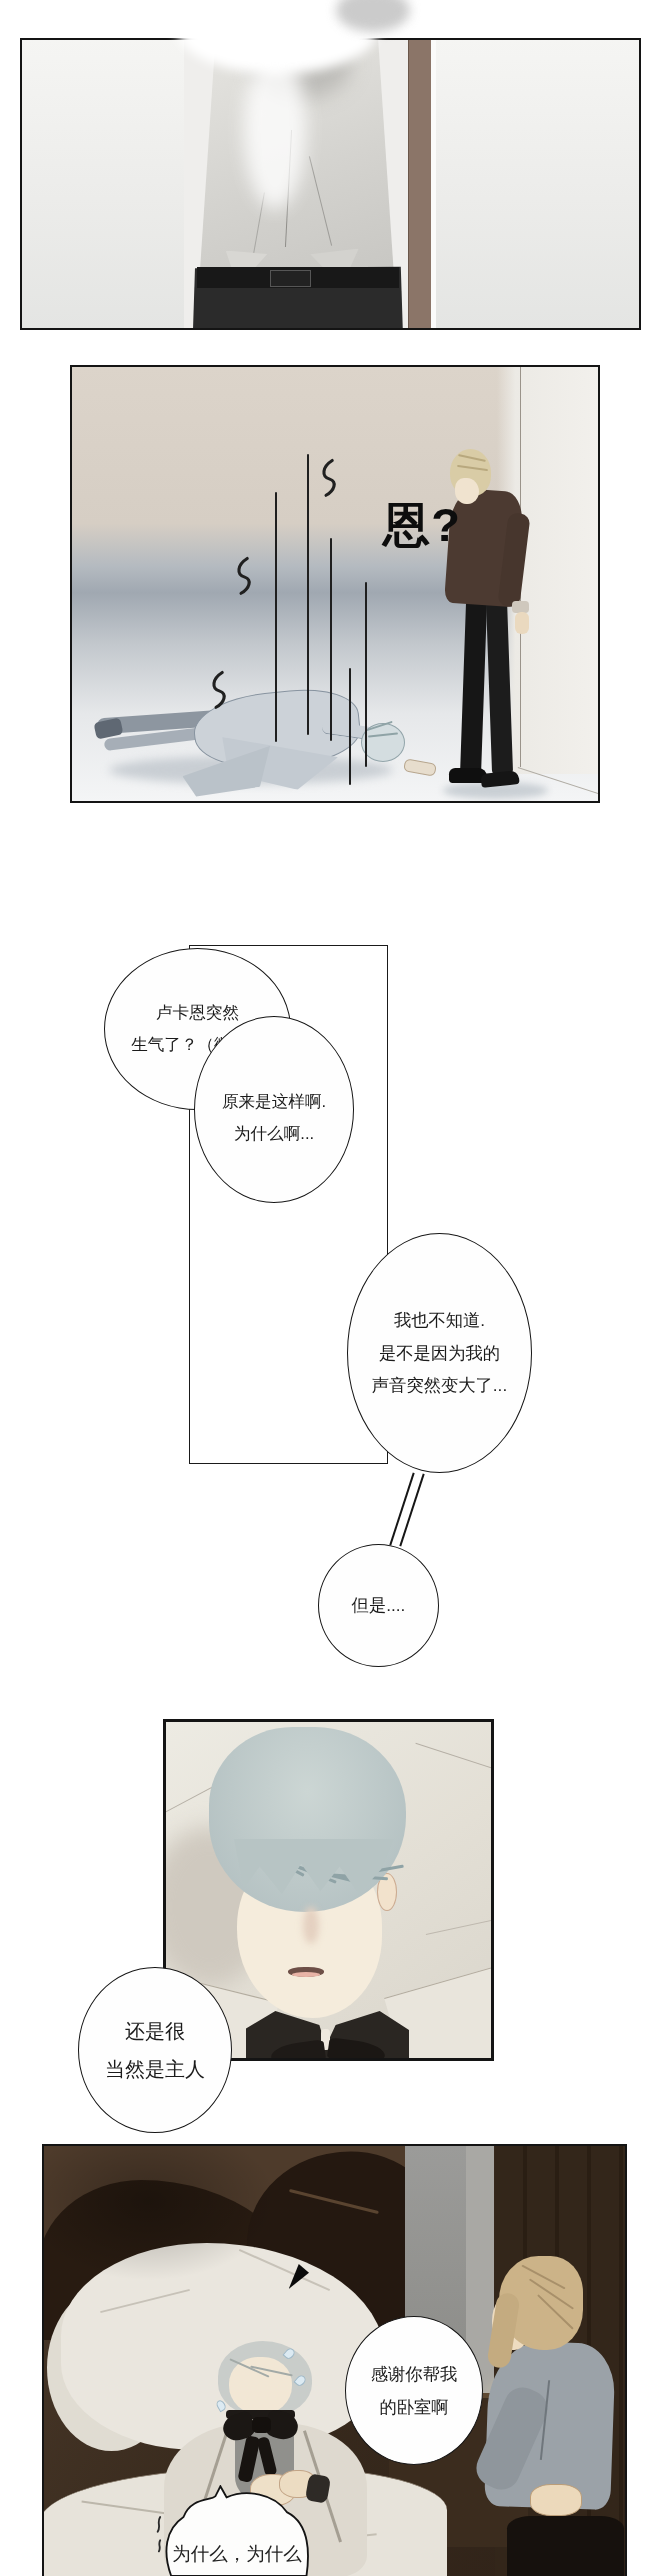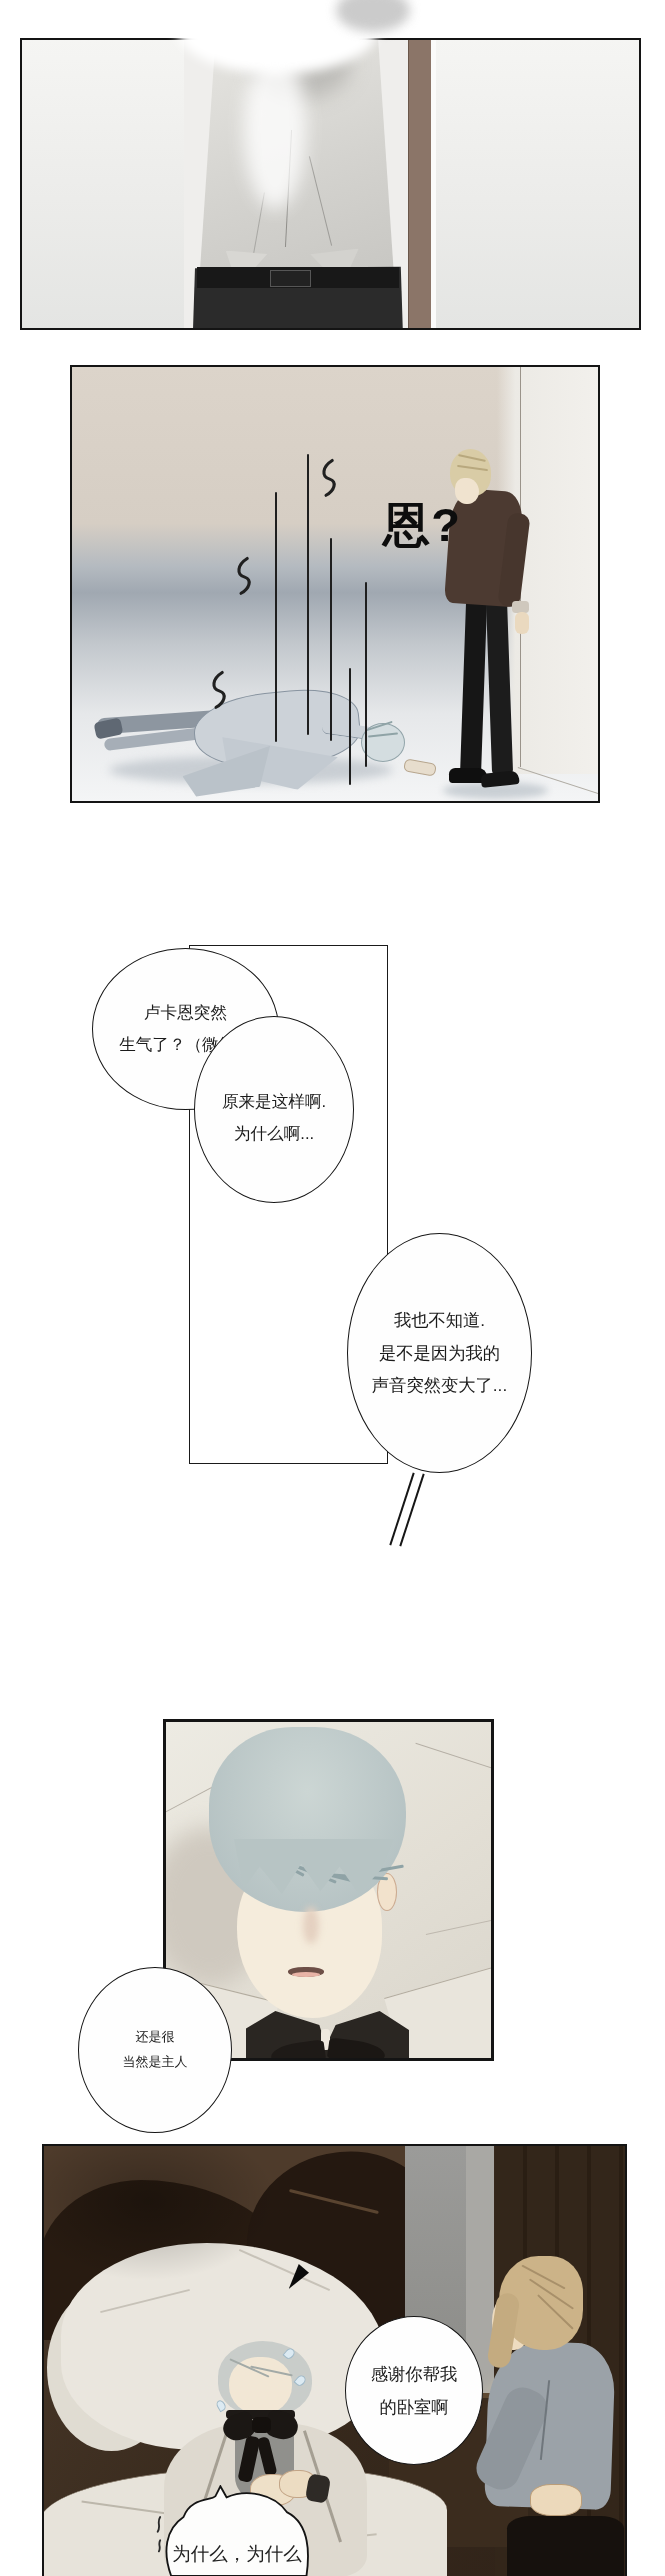--- a/index.html
+++ b/index.html
@@ -109,39 +109,42 @@
       <div class="abs" style="left:12.3px;top:57px;width:23.4px;height:26px;background:#f0e3cf;border-radius:40% 55% 50% 50%;"></div>
       <div class="stk" style="left:15px;top:36px;width:28px;height:1.8px;background:#b8a87e;transform:rotate(12deg);"></div>
       <div class="stk" style="left:13.6px;top:46px;width:31px;height:1.8px;background:#b8a87e;transform:rotate(8deg);"></div>
     </div>
 
     <div class="sfx" style="left:311px;top:127px;font-size:47px;">恩?</div>
   </div>
 
   <div class="rect-frame"></div>
 
-  <div class="bubble" style="left:92px;top:948px;width:187px;height:162px;font-size:16.6px;z-index:6;">
+  <div class="bubble" style="left:104px;top:948px;width:187px;height:162px;font-size:16.6px;z-index:6;">
     <p>卢卡恩突然</p>
     <p>生气了？（微笑）</p>
   </div>
 
   <div class="bubble" style="left:194px;top:1016px;width:160px;height:187px;font-size:16.6px;z-index:7;padding-top:16px;">
     <p>原来是这样啊.</p>
     <p>为什么啊...</p>
   </div>
 
   <div class="bubble" style="left:347px;top:1233px;width:185px;height:240px;font-size:17.3px;z-index:7;">
     <p>我也不知道.</p>
     <p>是不是因为我的</p>
     <p>声音突然变大了...</p>
   </div>
 
   <div class="tail-line" style="left:401px;top:1471px;height:76px;transform:rotate(18deg);"></div>
   <div class="tail-line" style="left:411px;top:1472px;height:76px;transform:rotate(18deg);"></div>
 
+  <div class="bubble" style="left:318px;top:1544px;width:121px;height:123px;font-size:17.3px;z-index:8;">
+    <p>但是....</p>
+  </div>
 
   <div id="panel3" class="panel">
     <div class="abs" style="left:-18.5px;top:105px;width:123px;height:160px;background:#cfc9bf;border-radius:50%;filter:blur(11px);"></div>
     <div class="abs" style="left:-6.2px;top:68px;width:92px;height:1.2px;background:#b5afa5;transform:rotate(-28deg);"></div>
     <div class="abs" style="left:247px;top:37px;width:105px;height:1.2px;background:#b5afa5;transform:rotate(18deg);"></div>
     <div class="abs" style="left:259px;top:203px;width:86px;height:1.2px;background:#beb8ae;transform:rotate(-12deg);"></div>
 
     <div class="abs" style="left:-12.3px;top:265px;width:117px;height:80px;background:#e9e5dc;border-top:1.2px solid #b3ac9f;transform:rotate(14deg);"></div>
     <div class="abs" style="left:228px;top:259px;width:111px;height:86px;background:#e9e5dc;border-top:1.2px solid #b3ac9f;transform:rotate(-16deg);"></div>
 
@@ -157,21 +160,21 @@
     <div class="abs" style="left:137px;top:185px;width:16px;height:37px;background:#e4d0c0;border-radius:50%;filter:blur(3.7px);"></div>
     <div class="abs" style="left:122px;top:245px;width:36px;height:10px;background:#6d4f47;border-radius:45% 45% 50% 50%;"></div>
     <div class="abs" style="left:126px;top:250px;width:28px;height:5px;background:#e8b3a6;border-radius:50%;"></div>
 
     <div class="abs" style="left:80px;top:289px;width:163px;height:50px;background:#2a2622;clip-path:polygon(0 35%,18% 0,45% 28%,49% 70%,55% 28%,82% 0,100% 38%,100% 100%,0 100%);"></div>
     <div class="abs" style="left:155px;top:307px;width:8.6px;height:21px;background:#efe9df;border-radius:3.7px;"></div>
     <div class="abs" style="left:105px;top:321px;width:54px;height:21px;background:#1e1a17;border-radius:60% 20% 20% 60%;transform:rotate(-8deg);"></div>
     <div class="abs" style="left:162px;top:319px;width:57px;height:22px;background:#1b1714;border-radius:20% 60% 60% 20%;transform:rotate(8deg);"></div>
   </div>
 
-  <div class="bubble" style="left:78px;top:1967px;width:154px;height:166px;font-size:13px;z-index:22;">
+  <div class="bubble" style="left:78px;top:1967px;width:154px;height:166px;font-size:20px;z-index:22;">
     <p>还是很</p>
     <p>当然是主人</p>
   </div>
 
   <div id="panel4" class="panel">
 
     <div class="abs" style="left:0;top:0;width:407px;height:92px;background:#4e3b2b;"></div>
     <div class="abs" style="left:-6.2px;top:34px;width:271px;height:160px;background:#281b11;border-radius:38% 62% 0 0 / 55% 80% 0 0;"></div>
     <div class="abs" style="left:203px;top:6.2px;width:197px;height:179px;background:#241810;border-radius:50% 48% 0 0;transform:rotate(-6deg);"></div>
     <div class="abs" style="left:244px;top:54px;width:92px;height:2.5px;background:#5a4430;transform:rotate(14deg);border-radius:1.8px;"></div>

